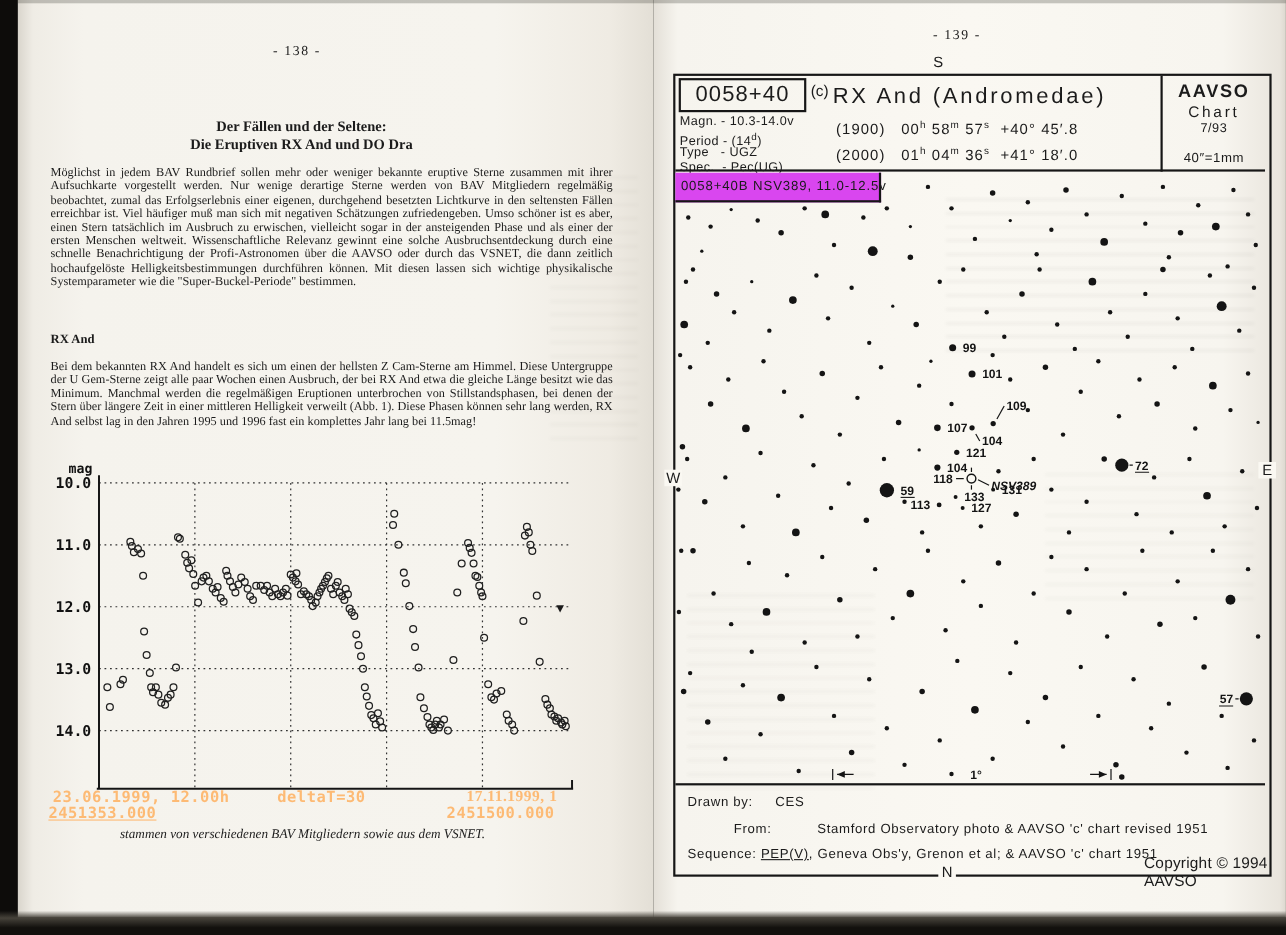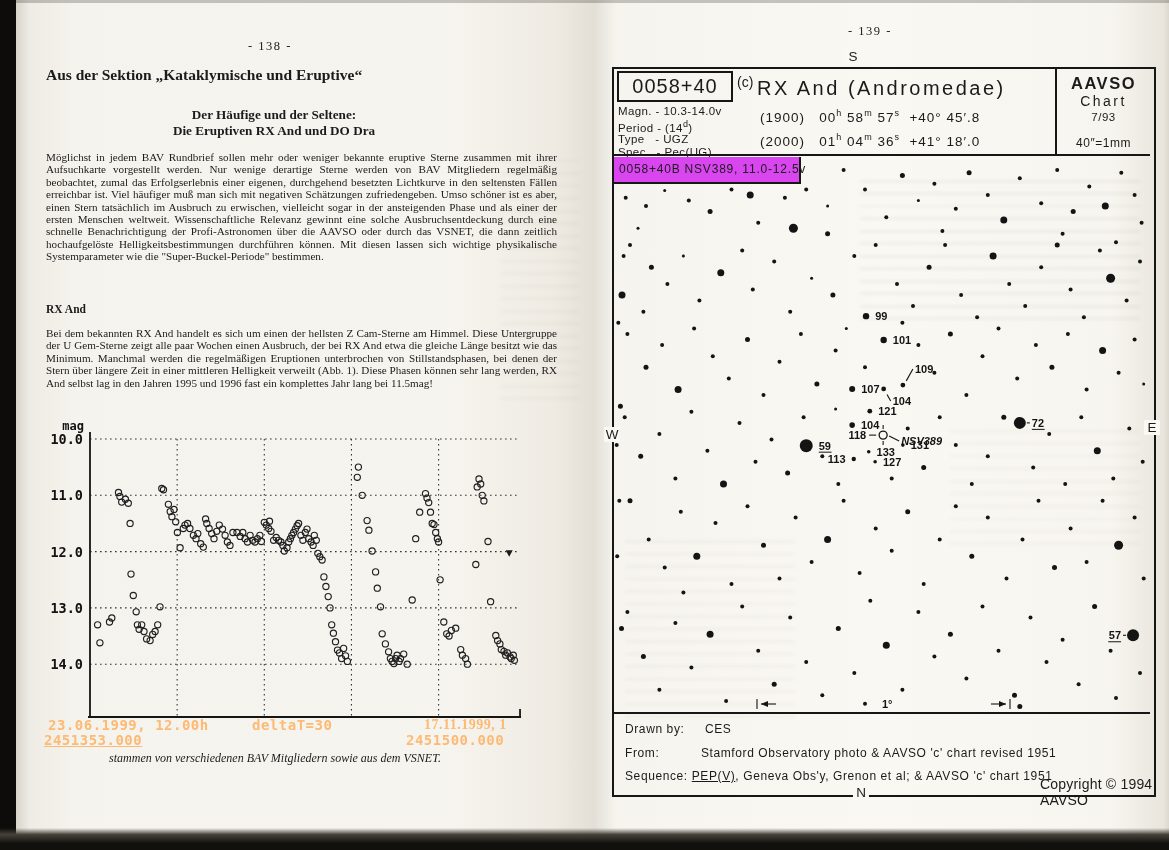--- a/index.html
+++ b/index.html
@@ -68,24 +68,23 @@
 </head>
 <body>
 
 <div class="canvas">
 
   <div class="paper-left"></div>
   <div class="paper-right"></div>
 
   <div class="abs pgnum" style="left:180px;top:39px;width:180px;">- 138 -</div>
 
-  <div class="abs l-title" style="left:46px;top:66px;width:520px;">Aus der Sektion „Kataklymische und Eruptive“</div>
 
   <div class="abs l-sub" style="left:46px;top:107px;width:456px;">
-    <span style="display:block">Der Häufige und der Seltene:</span>
+    <span style="display:block">Der Fällen und der Seltene:</span>
     <span style="display:block">Die Eruptiven RX And und DO Dra</span>
   </div>
 
   <div class="abs l-par" style="left:46px;top:151px;width:511px;">Möglichst in jedem BAV Rundbrief sollen mehr oder weniger bekannte eruptive Sterne zusammen mit ihrer Aufsuchkarte vorgestellt werden. Nur wenige derartige Sterne werden von BAV Mitgliedern regelmäßig beobachtet, zumal das Erfolgserlebnis einer eigenen, durchgehend besetzten Lichtkurve in den seltensten Fällen erreichbar ist. Viel häufiger muß man sich mit negativen Schätzungen zufriedengeben. Umso schöner ist es aber, einen Stern tatsächlich im Ausbruch zu erwischen, vielleicht sogar in der ansteigenden Phase und als einer der ersten Menschen weltweit. Wissenschaftliche Relevanz gewinnt eine solche Ausbruchsentdeckung durch eine schnelle Benachrichtigung der Profi-Astronomen über die AAVSO oder durch das VSNET, die dann zeitlich hochaufgelöste Helligkeitsbestimmungen durchführen können. Mit diesen lassen sich wichtige physikalische Systemparameter wie die "Super-Buckel-Periode" bestimmen.</div>
 
   <div class="abs l-h3" style="left:46px;top:303px;">RX And</div>
 
   <div class="abs l-par" style="left:46px;top:327px;width:511px;">Bei dem bekannten RX And handelt es sich um einen der hellsten Z Cam-Sterne am Himmel. Diese Untergruppe der U Gem-Sterne zeigt alle paar Wochen einen Ausbruch, der bei RX And etwa die gleiche Länge besitzt wie das Minimum. Manchmal werden die regelmäßigen Eruptionen unterbrochen von Stillstandsphasen, bei denen der Stern über längere Zeit in einer mittleren Helligkeit verweilt (Abb. 1). Diese Phasen können sehr lang werden, RX And selbst lag in den Jahren 1995 und 1996 fast ein komplettes Jahr lang bei 11.5mag!</div>
 
   <svg id="lightcurve-svg" class="abs" style="left:30px;top:420px;" width="512" height="300">
@@ -596,21 +595,21 @@
   <div class="compass" style="left:845px;top:49px;">S</div>
   <div class="compass" style="left:853px;top:785px;">N</div>
   <div class="compass" style="left:604px;top:427px;">W</div>
   <div class="compass" style="left:1144px;top:420px;">E</div>
 
   <div class="foot-row" style="left:625px;top:722px;">
     <span class="foot-label" style="width:72px;">Drawn by:</span>&nbsp;
     <span>CES</span>
   </div>
   <div class="foot-row" style="left:625px;top:746px;">
-    <span class="foot-label" style="width:72px;">From:</span>
+    <span class="foot-label" style="width:72px;margin-left:42px;">From:</span>
     <span>Stamford Observatory photo &amp; AAVSO 'c' chart revised 1951</span>
   </div>
   <div class="foot-row" style="left:625px;top:769px;">
     <span class="foot-label">Sequence:</span>
     <span class="ul-text">PEP(V)</span><span>, Geneva Obs'y, Grenon et al; &amp; AAVSO 'c' chart 1951</span>
   </div>
   <div class="copyright" style="left:1040px;top:776px;">Copyright © 1994 AAVSO</div>
 
   <div class="edge-top"></div>
   <div class="edge-left"></div>

